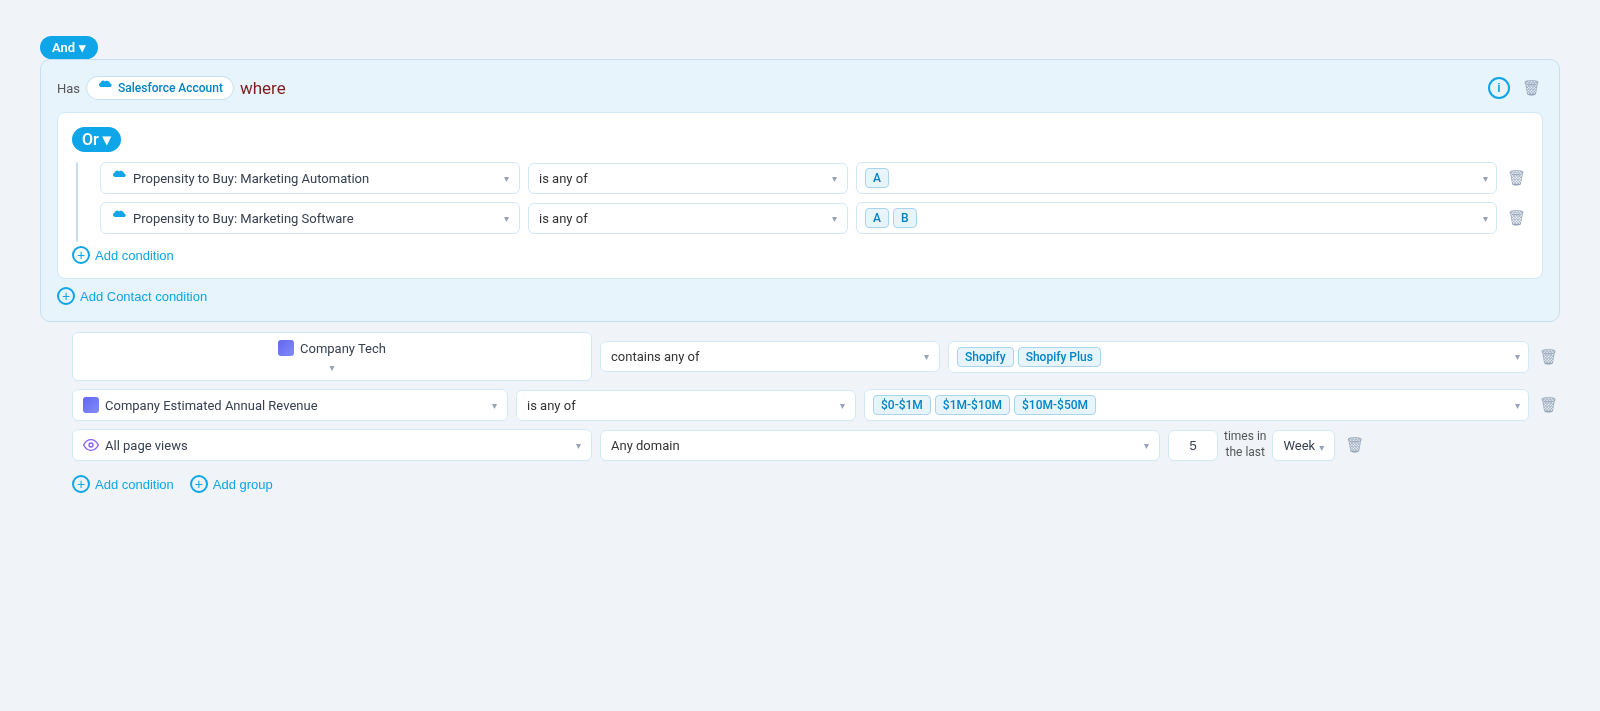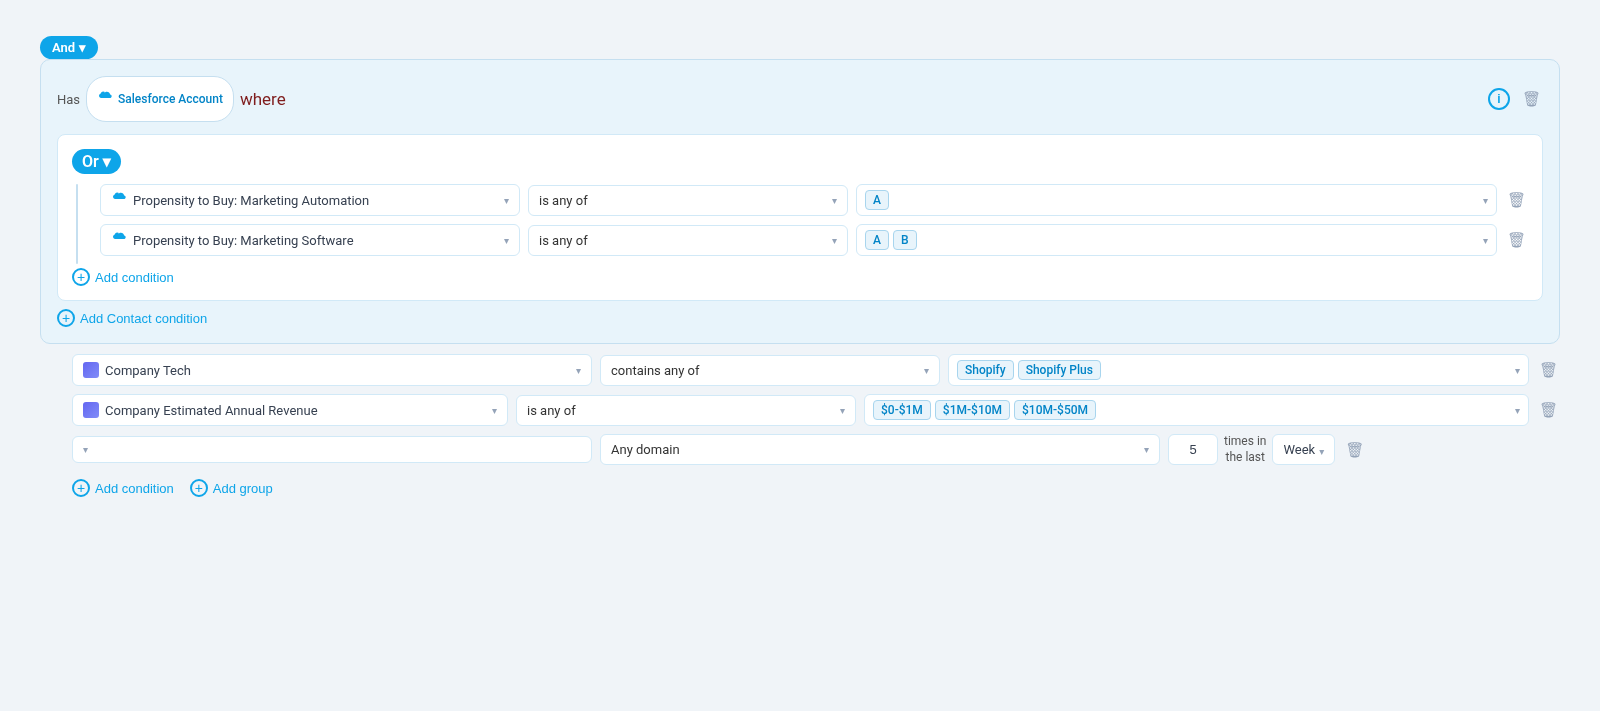--- a/index.html
+++ b/index.html
@@ -56,21 +56,21 @@
       font-size: 13px;
     }
 
     .salesforce-badge {
       display: inline-flex;
       align-items: center;
       gap: 5px;
       background: white;
       border: 1px solid #c5dff0;
       border-radius: 20px;
-      padding: 14px 10px;
+      padding: 3px 10px;
       font-size: 12px;
       color: #0284c7;
       font-weight: 500;
     }
 
     .where-text {
       color: #7f1d1d;
       font-size: 17px;
     }
 
@@ -400,21 +400,21 @@
 
     <button class="add-contact-row">
       <div class="plus-circle" style="width:18px;height:18px;border:2px solid #0ea5e9;border-radius:50%;display:flex;align-items:center;justify-content:center;font-size:14px;line-height:1;color:#0ea5e9;">+</div>
       <span>Add Contact condition</span>
     </button>
 
   </div>
 
   
   <div class="outer-condition-row">
-    <div class="select-field" style="width:520px;">
+    <div class="select-field" style="width:520px;flex-direction:column;">
       <div class="select-field-label">
 
         <div style="width:16px;height:16px;background:linear-gradient(135deg,#6366f1,#818cf8);border-radius:3px;flex-shrink:0;"></div>
         <span>Company Tech</span>
       </div>
       <span class="select-chevron">▾</span>
     </div>
     <div class="select-field" style="width:340px;">
       <span>contains any of</span>
       <span class="select-chevron">▾</span>
@@ -449,20 +449,28 @@
         <span class="tag">$10M-$50M</span>
       </div>
       <span class="select-chevron">▾</span>
     </div>
     <button class="trash-btn">🗑</button>
   </div>
 
   
   <div class="outer-condition-row">
     <div class="select-field" style="width:520px;">
+      <div class="select-field-label">
+
+        <svg width="16" height="16" viewBox="0 0 24 24" fill="none" stroke="#8b5cf6" stroke-width="2">
+          <path d="M1 12s4-8 11-8 11 8 11 8-4 8-11 8-11-8-11-8z"></path>
+          <circle cx="12" cy="12" r="3"></circle>
+        </svg>
+        <span>All page views</span>
+      </div>
       <span class="select-chevron">▾</span>
     </div>
     <div class="select-field" style="width:560px;text-align:right;">
       <span>Any domain</span>
       <span class="select-chevron">▾</span>
     </div>
     <div class="times-in-last">
       <input type="text" class="number-input" value="5" style="">
       <span class="times-text">times in<br>the last</span>
       <div class="week-select">

